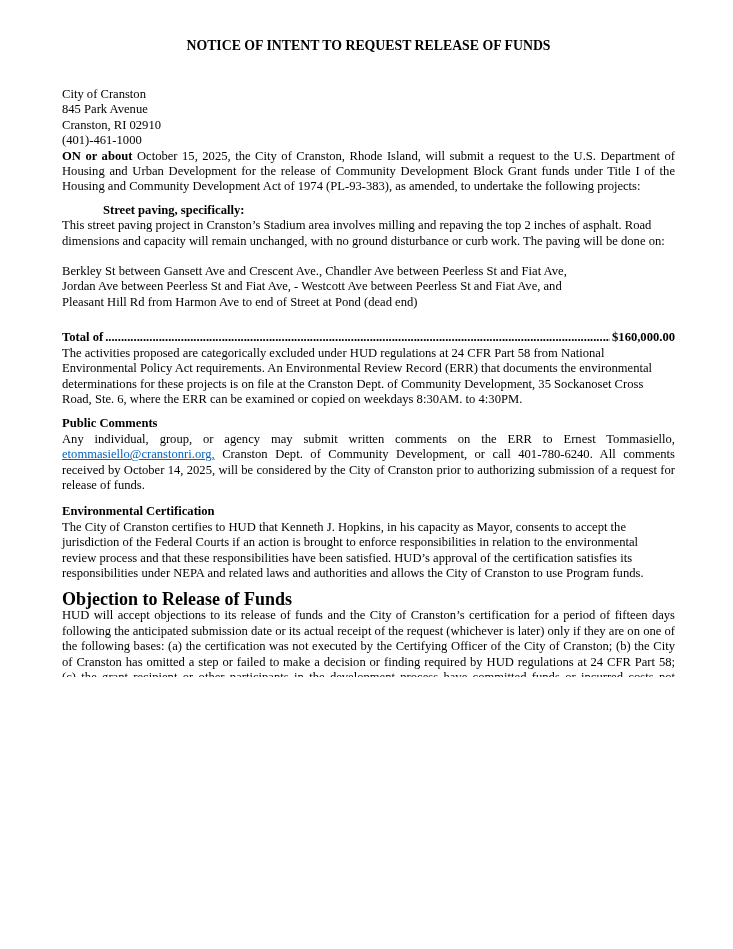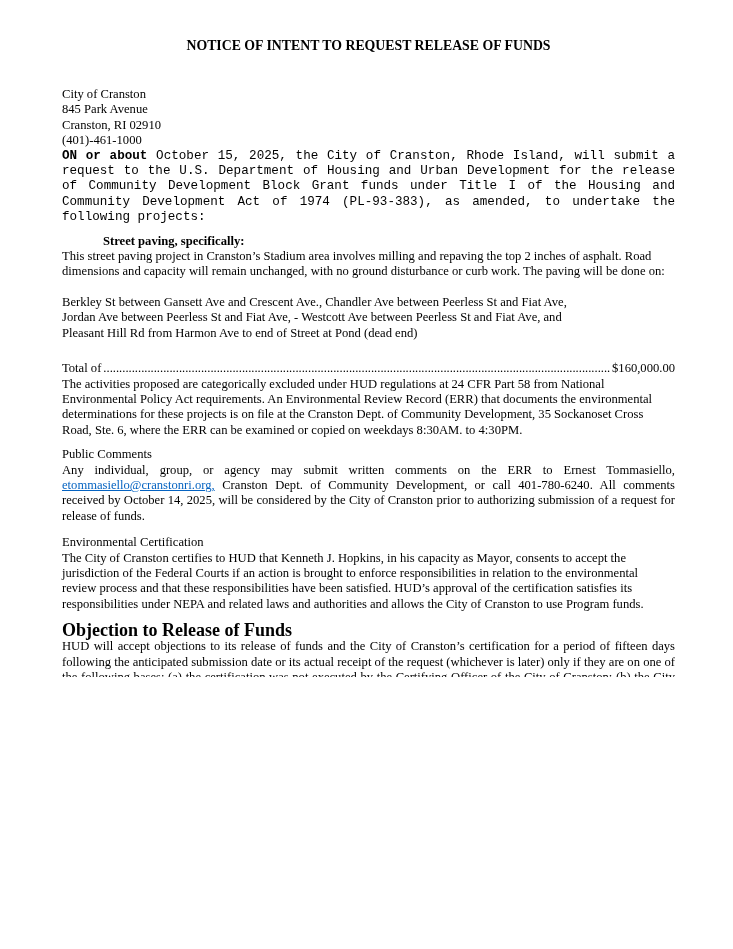--- a/index.html
+++ b/index.html
@@ -18,44 +18,44 @@
   .doc-title {
     text-align:center;
     font-weight:bold;
     font-size:13.8px;
     line-height:17px;
   }
   .letterhead { margin-top:33px; }
   .letterhead div { line-height:15.4px; }
   p.para { margin:0; }
   .justify { text-align:justify; }
-  .mt-intro { margin-top:4px;font-family:Liberation Mono, monospace; }
+  .mt-intro { margin-top:4px; }
   .street-heading {
     margin-top:8px;
     margin-left:41px;
     font-weight:bold;
   }
   .mt-desc { margin-top:12px; }
   .streets { margin-top:15px; }
   .total-line {
     margin-top:20px;
-    font-weight:normal;
+    font-weight:bold;
     display:flex;
     align-items:baseline;
     width:100%;
   }
   .total-line .dots {
     flex:1 1 0;
     overflow:hidden;
     white-space:nowrap;
     margin:0 2px;
   }
   .mt-activities { margin-top:11px; }
   .section-heading {
-    font-weight:normal;
+    font-weight:bold;
     margin-top:9px;
   }
   .mt-ec-heading { margin-top:11px; }
   .mt-ec-para { margin-top:7px; }
   .objection-heading {
     font-weight:bold;
     font-size:18px;
     line-height:17px;
     margin-top:10px;
   }

